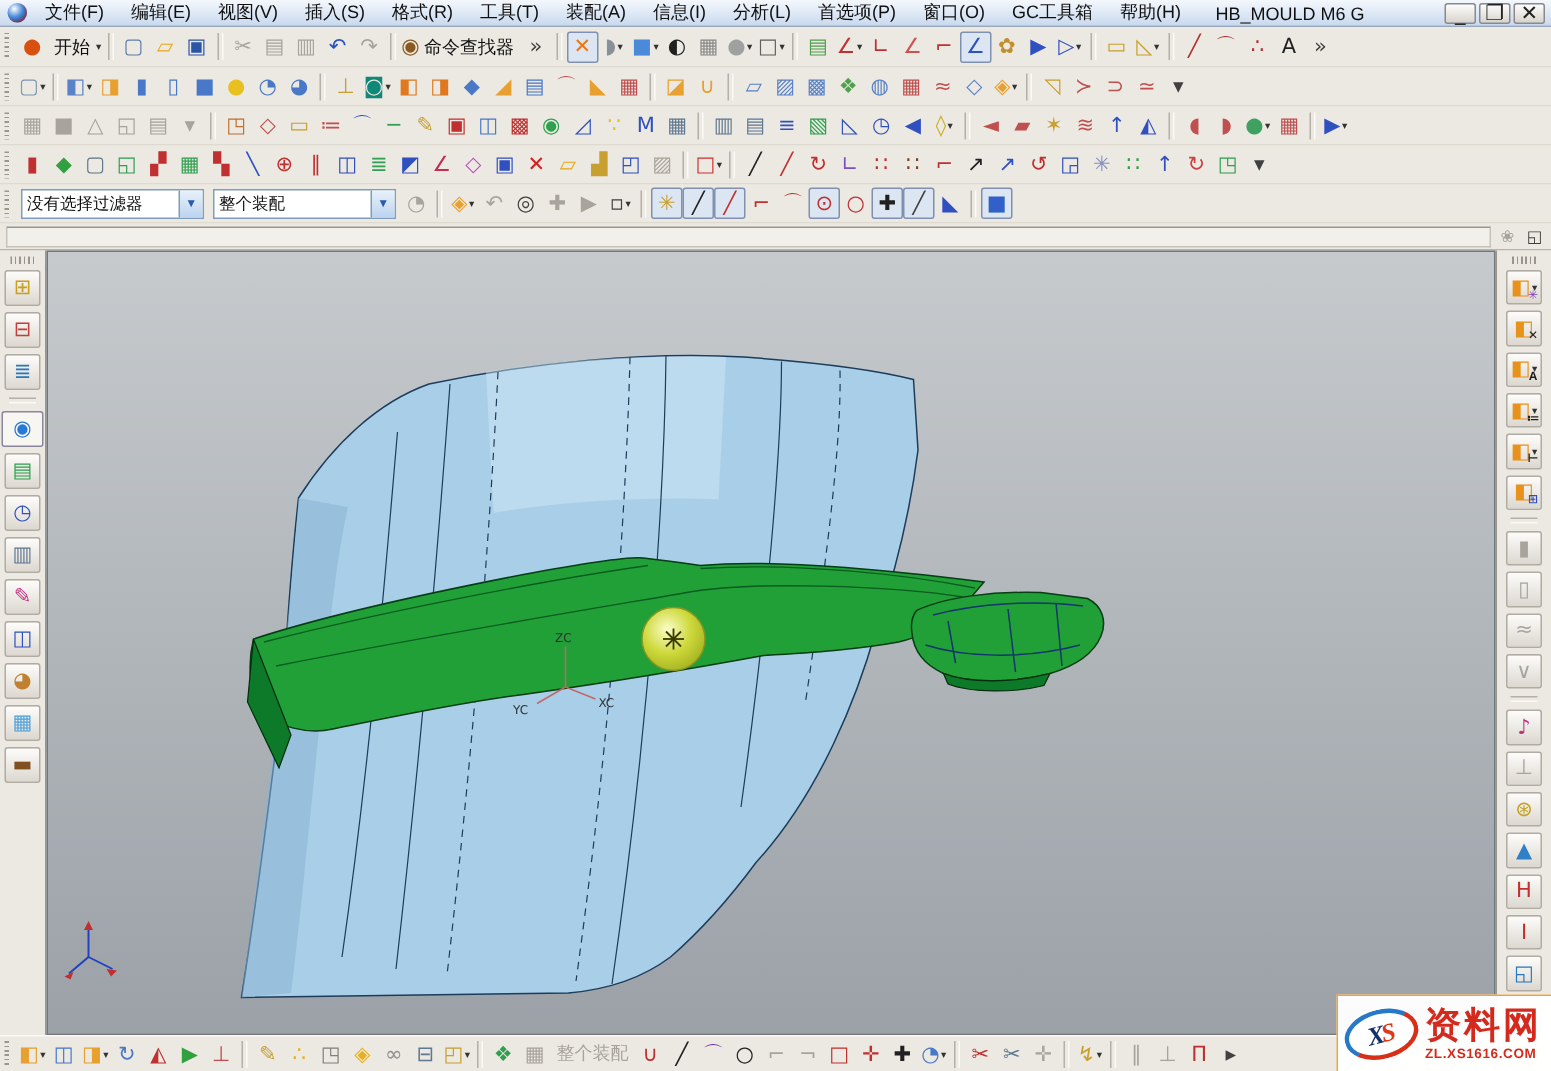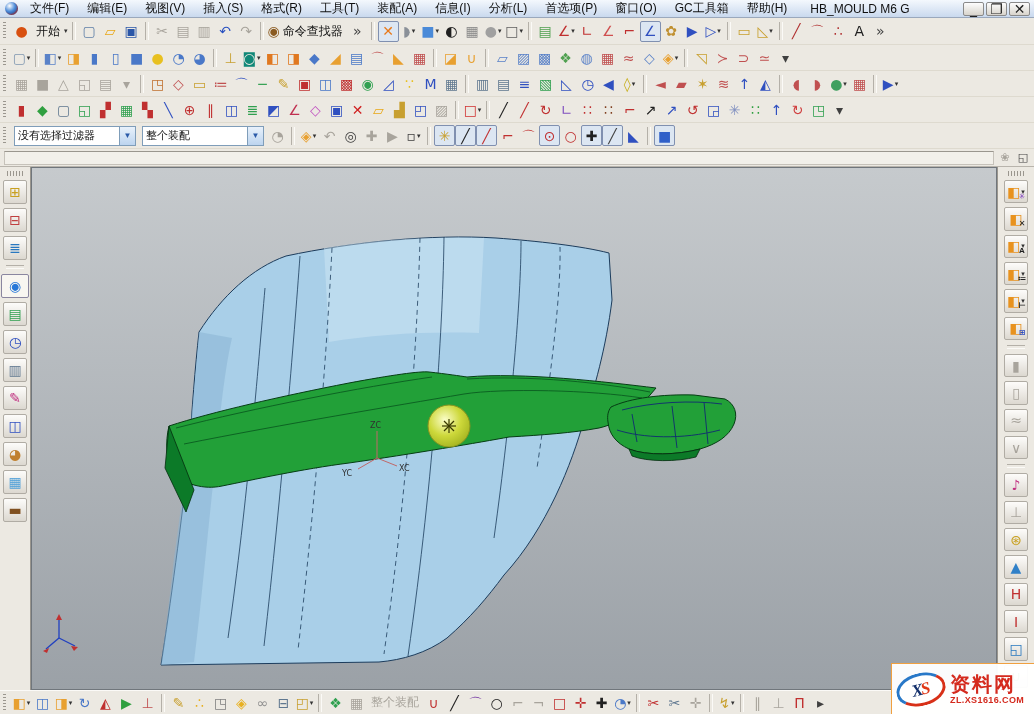--- a/index.html
+++ b/index.html
@@ -89,21 +89,21 @@
 
   
   #watermark{position:absolute;right:0;bottom:0;width:142px;height:50px;background:rgba(255,255,255,.96);
              display:flex;align-items:center;z-index:50;border-left:1px solid #f0a040;border-top:1px solid #f0a040;}
   #wm-logo{width:44px;height:27px;border:3px solid;border-color:#2878c8 #d83018 #d83018 #2878c8;
            border-radius:50%;transform:rotate(-14deg);display:flex;align-items:center;justify-content:center;
            margin-left:4px;flex:none;background:#fff;}
   #wm-logo .x{font-style:italic;font-weight:bold;font-size:17px;color:#14306c;font-family:"Liberation Serif",serif;}
   #wm-logo .s{font-style:italic;font-weight:bold;font-size:17px;color:#e03818;margin-left:-2px;font-family:"Liberation Serif",serif;}
   #wm-text{display:flex;flex-direction:column;margin-left:4px;}
-  #wm-site{font-weight:bold;font-size:20px;color:var(--wm-red,#d42a1e);letter-spacing:2px;line-height:1.05;}
+  #wm-site{font-weight:bold;font-size:24px;color:var(--wm-red,#d42a1e);letter-spacing:2px;line-height:1.05;}
   #wm-url{font-weight:bold;font-size:9px;color:var(--wm-red,#d42a1e);letter-spacing:.4px;}
 </style>
 </head>
 <body>
 
 <div id="app">
 
   <div id="titlebar">
     <div id="app-icon"></div>
     <div id="menubar">

